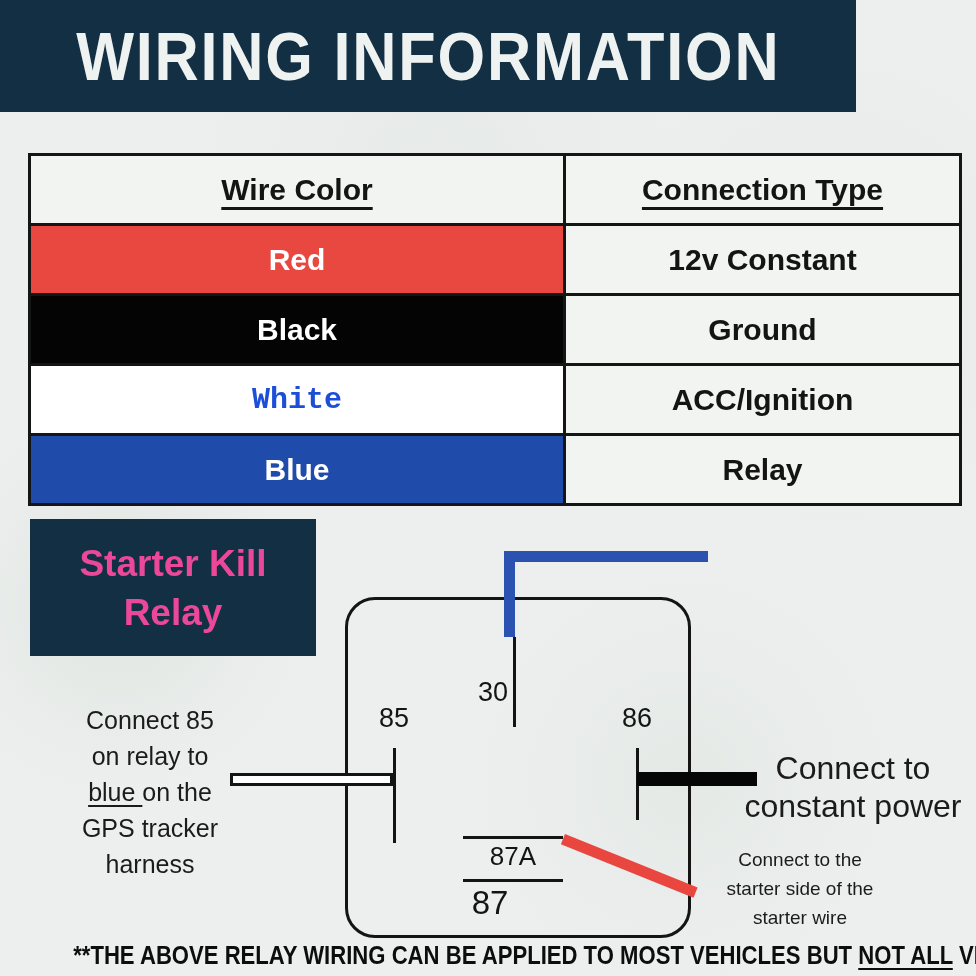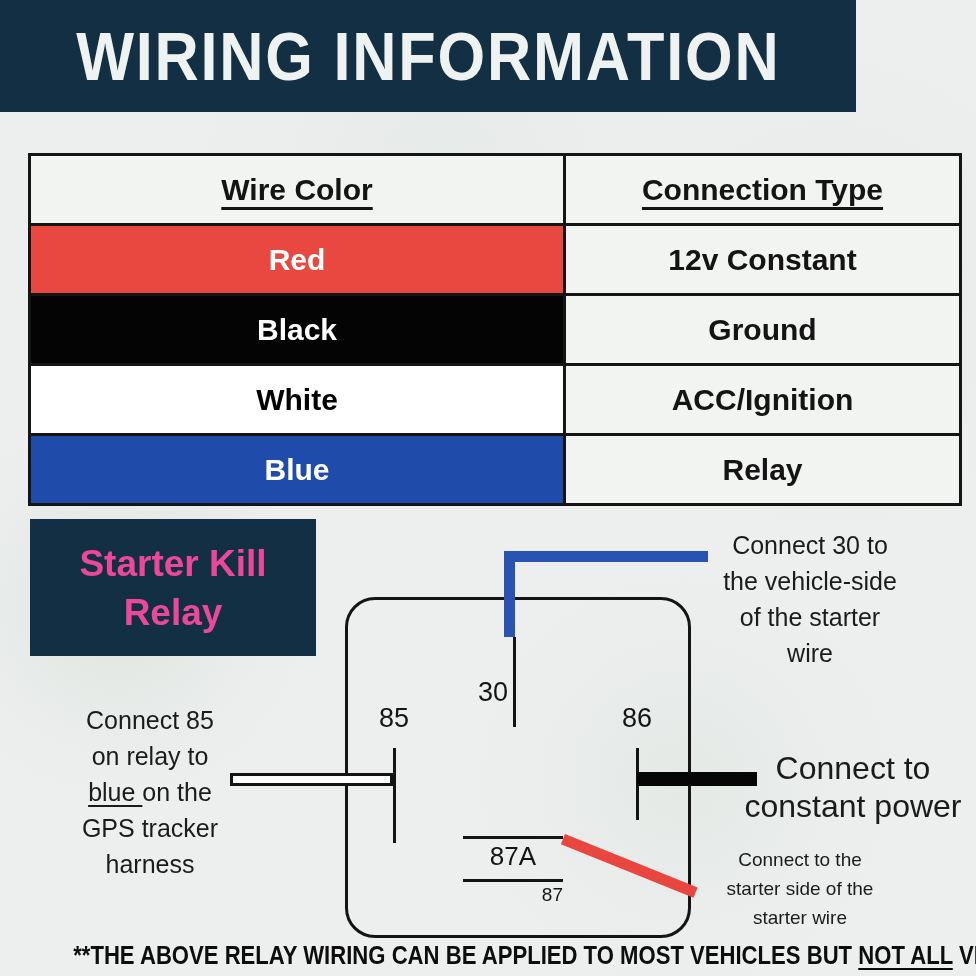--- a/index.html
+++ b/index.html
@@ -45,21 +45,21 @@
   .wire-table col.c2{width:396px;}
   .wire-table th{
     background:#f2f4f1;
     text-decoration:underline;
     text-underline-offset:7px;
     text-decoration-thickness:3px;
   }
   .wire-table td.conn{background:#f2f4f1;color:#141414;}
   .sw-red{background:#e94840;color:#ffffff;}
   .sw-black{background:#040404;color:#ffffff;}
-  .sw-white{background:#ffffff;color:#000000;}
+  .sw-white{background:#ffffff;color:#1d4ed8;font-family:Liberation Mono, monospace;}
   .sw-blue{background:#1f4cab;color:#ffffff;}
 
   
   .starter-box{
     position:absolute;left:30px;top:519px;width:286px;height:137px;
     background:#132f44;color:#ec4899;
     display:flex;align-items:center;justify-content:center;text-align:center;
   }
   .starter-box .title{
     font-size:37px;font-weight:700;line-height:49px;width:230px;
@@ -163,28 +163,22 @@
   <div class="pin-line" style="left:393px;top:748px;width:3px;height:95px;"></div>
   <div class="pin-label" style="left:368px;top:703px;width:52px;text-align:center;">85</div>
 
   <div class="pin-line" style="left:636px;top:748px;width:3px;height:72px;"></div>
   <div class="pin-label" style="left:611px;top:703px;width:52px;text-align:center;">86</div>
 
   <div class="pin-line" style="left:463px;top:836px;width:100px;height:3px;"></div>
   <div class="pin-label" style="left:463px;top:841px;width:100px;text-align:center;font-size:26px;">87A</div>
 
   <div class="pin-line" style="left:463px;top:879px;width:100px;height:3px;"></div>
-  <div class="pin-label" style="left:463px;top:884px;width:100px;text-align:right;font-size:19px;">87</div>
-
-  <div class="note note-30">
-    <div>Connect 30 to</div>
-    <div>the vehicle-side</div>
-    <div>of the starter</div>
-    <div>wire</div>
-  </div>
+  <div class="pin-label" style="left:440px;top:884px;width:100px;text-align:center;font-size:33px;">87</div>
+
 
   <div class="note note-85">
     <div>Connect 85</div>
     <div>on relay to</div>
     <div><span class="u">blue </span><span>on the</span></div>
     <div>GPS tracker</div>
     <div>harness</div>
   </div>
 
   <div class="note note-86">

